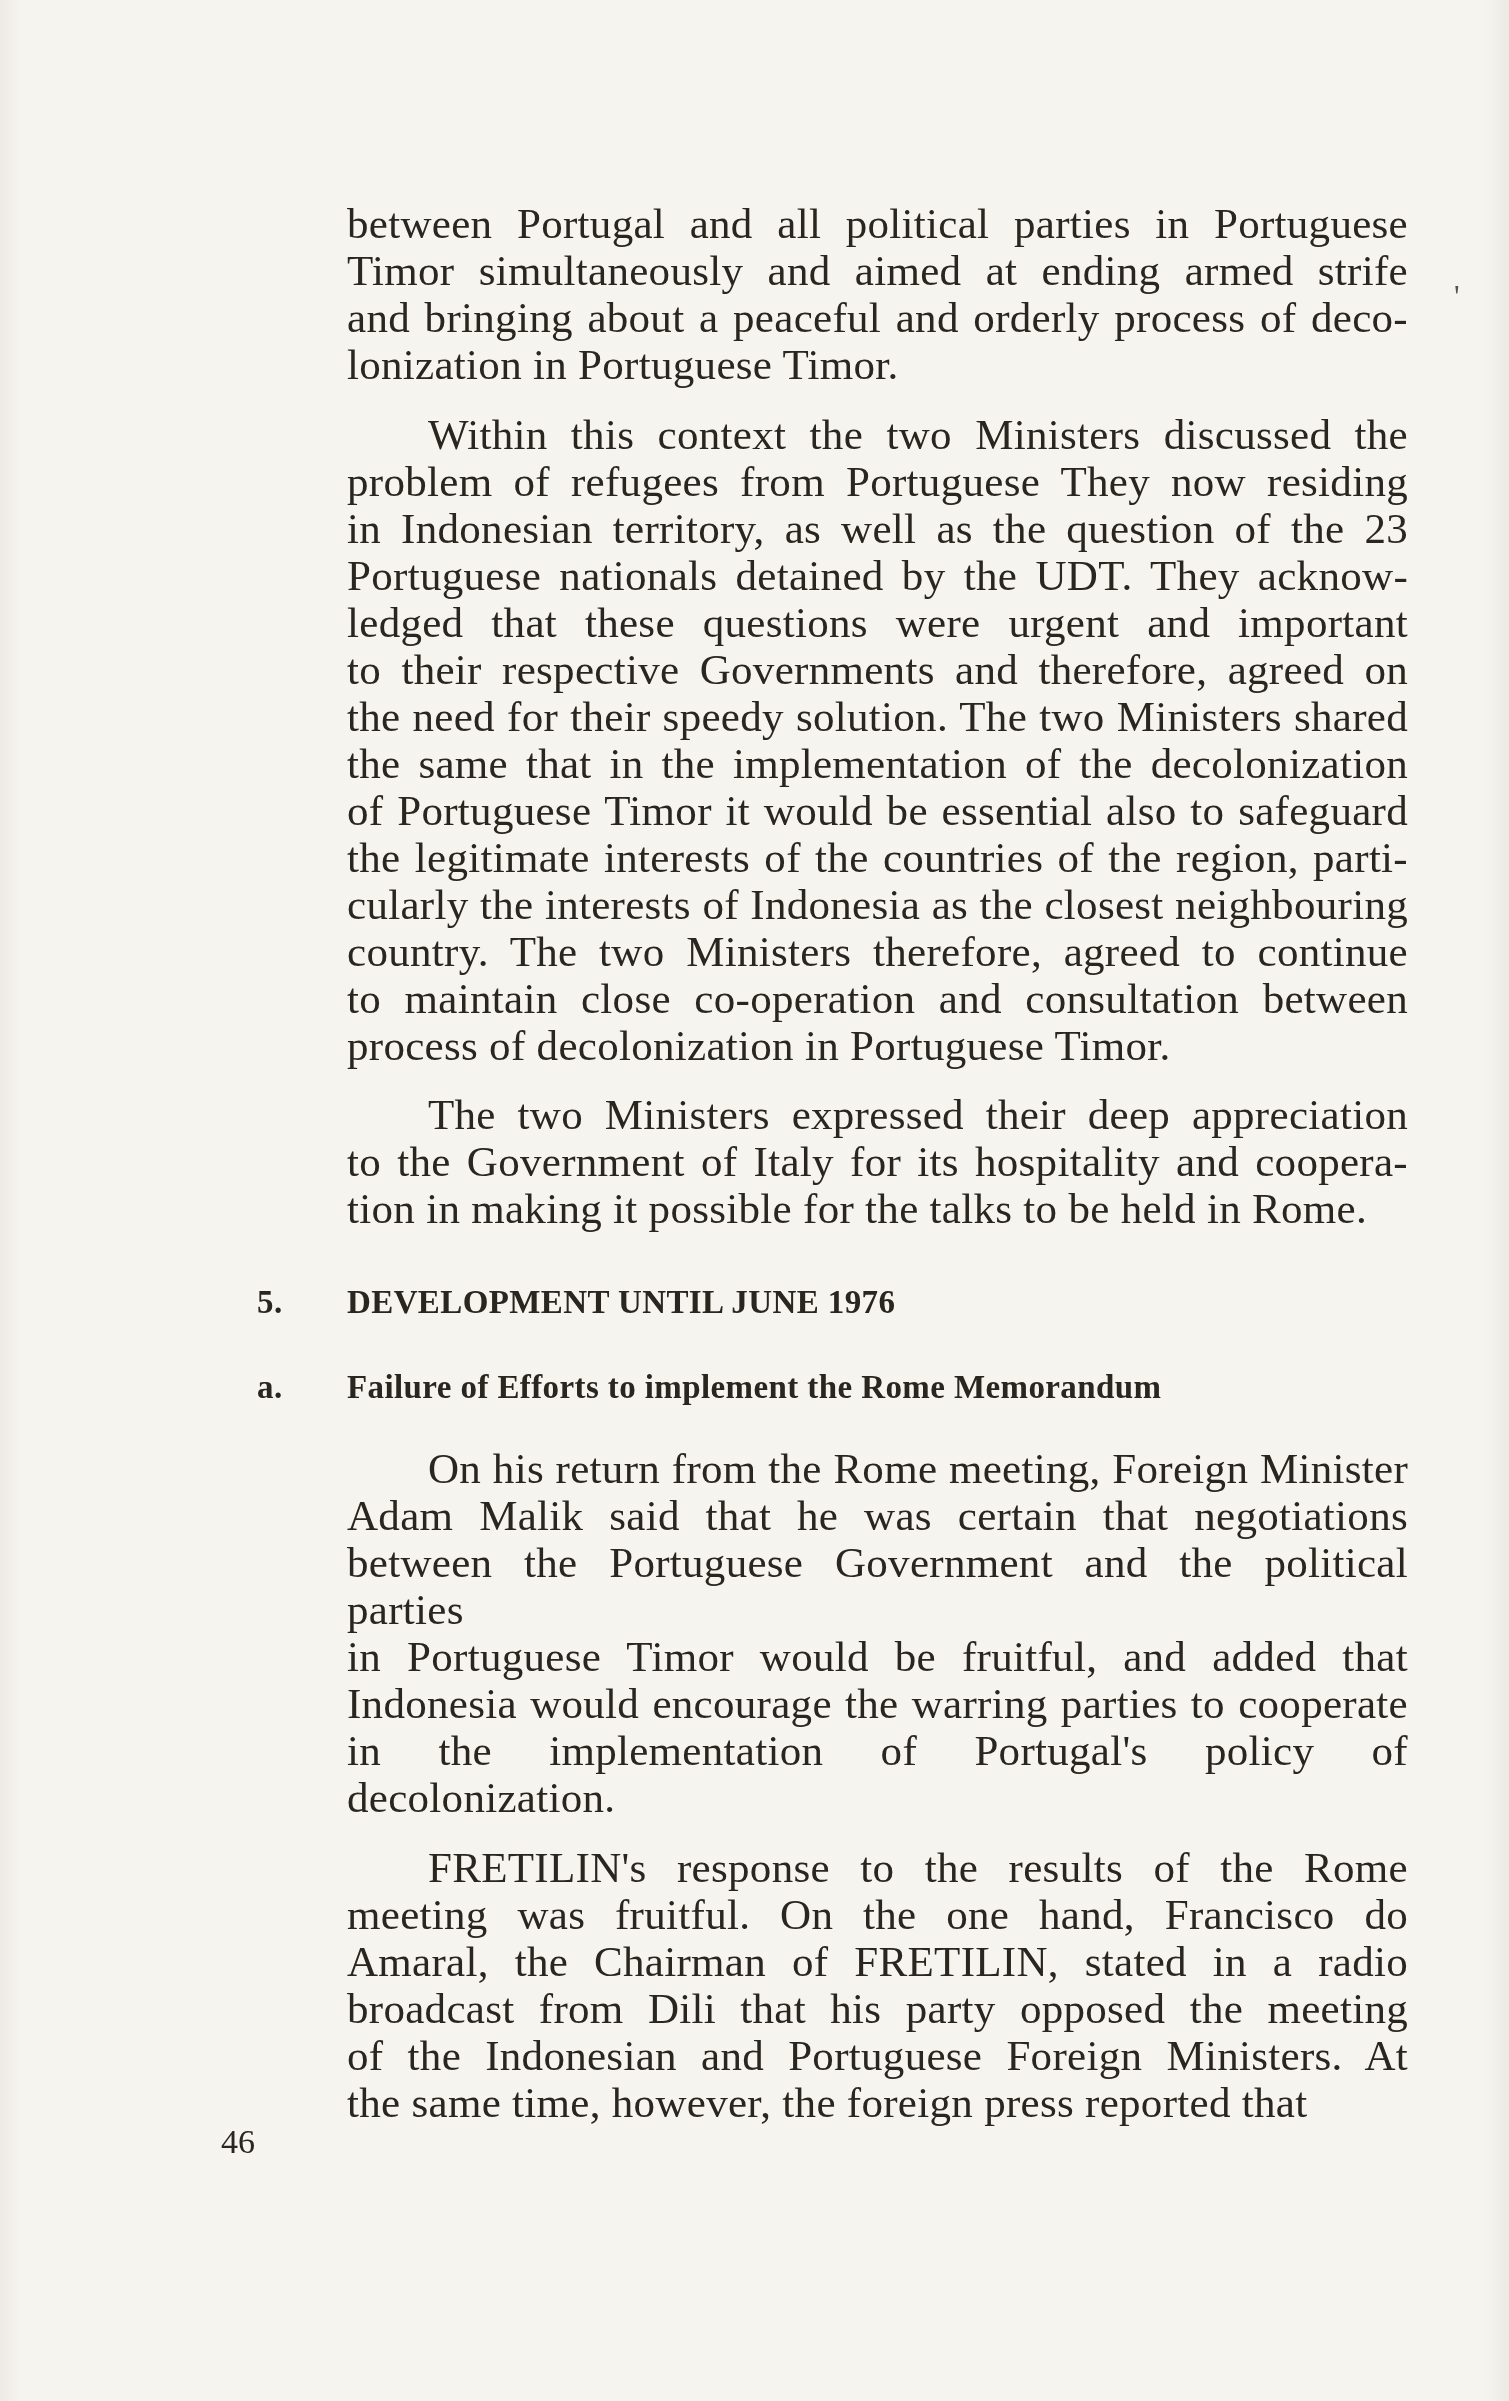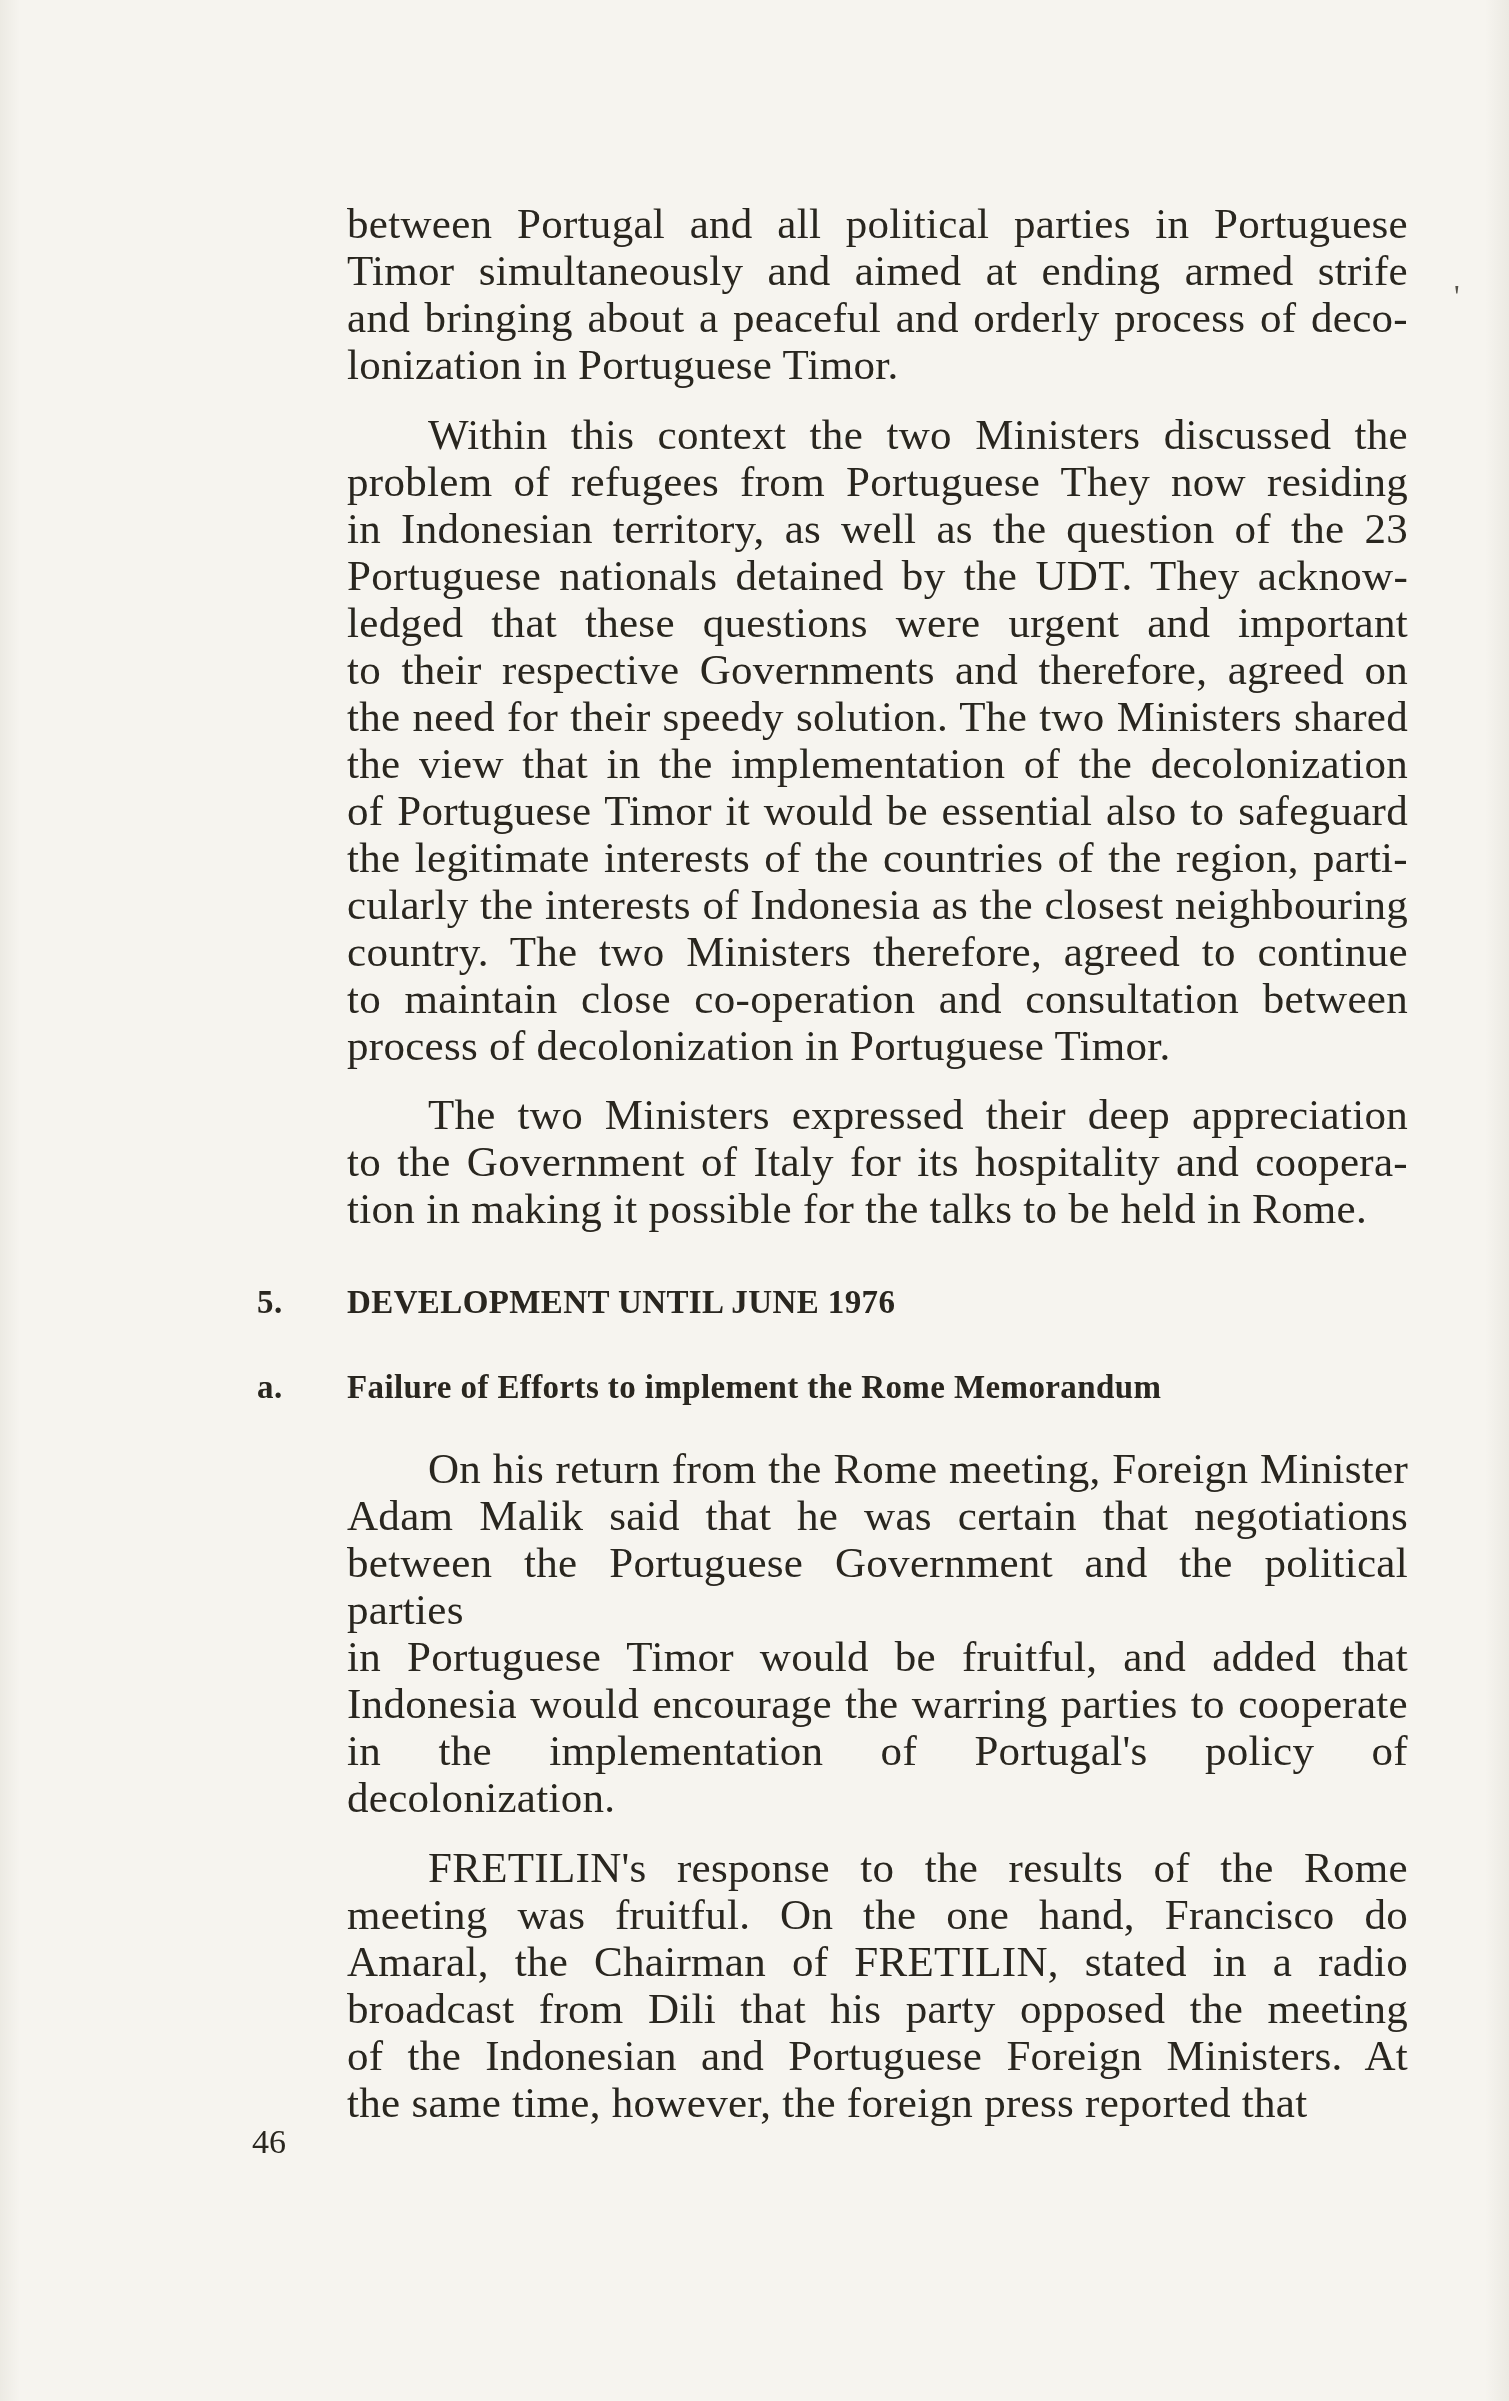--- a/index.html
+++ b/index.html
@@ -58,21 +58,20 @@
     position: absolute;
     left: -90px;
     top: 0;
   }
   .page-number {
     position: absolute;
     left: 221px;
     top: 2123px;
     font-size: 34px;
     color: #29261f;
-    margin-left: 31px;
   }
   .scan-mark {
     position: absolute;
     left: 1454px;
     top: 279px;
     font-size: 31px;
     color: #55524a;
   }
 </style>
 </head>
@@ -92,21 +91,21 @@
       </div>
 
     <div class="para indent">
         <div class="line first">Within this context the two Ministers discussed the</div>
         <div class="line">problem of refugees from Portuguese They now residing</div>
         <div class="line">in Indonesian territory, as well as the question of the 23</div>
         <div class="line">Portuguese nationals detained by the UDT. They acknow-</div>
         <div class="line">ledged that these questions were urgent and important</div>
         <div class="line">to their respective Governments and therefore, agreed on</div>
         <div class="line">the need for their speedy solution. The two Ministers shared</div>
-        <div class="line">the view that in the implementation of the decolonization</div>
+        <div class="line">the same that in the implementation of the decolonization</div>
         <div class="line">of Portuguese Timor it would be essential also to safeguard</div>
         <div class="line">the legitimate interests of the countries of the region, parti-</div>
         <div class="line">cularly the interests of Indonesia as the closest neighbouring</div>
         <div class="line">country. The two Ministers therefore, agreed to continue</div>
         <div class="line">to maintain close co-operation and consultation between</div>
         <div class="line last">process of decolonization in Portuguese Timor.</div>
       </div>
 
     <div class="para indent">
         <div class="line first">The two Ministers expressed their deep appreciation</div>

